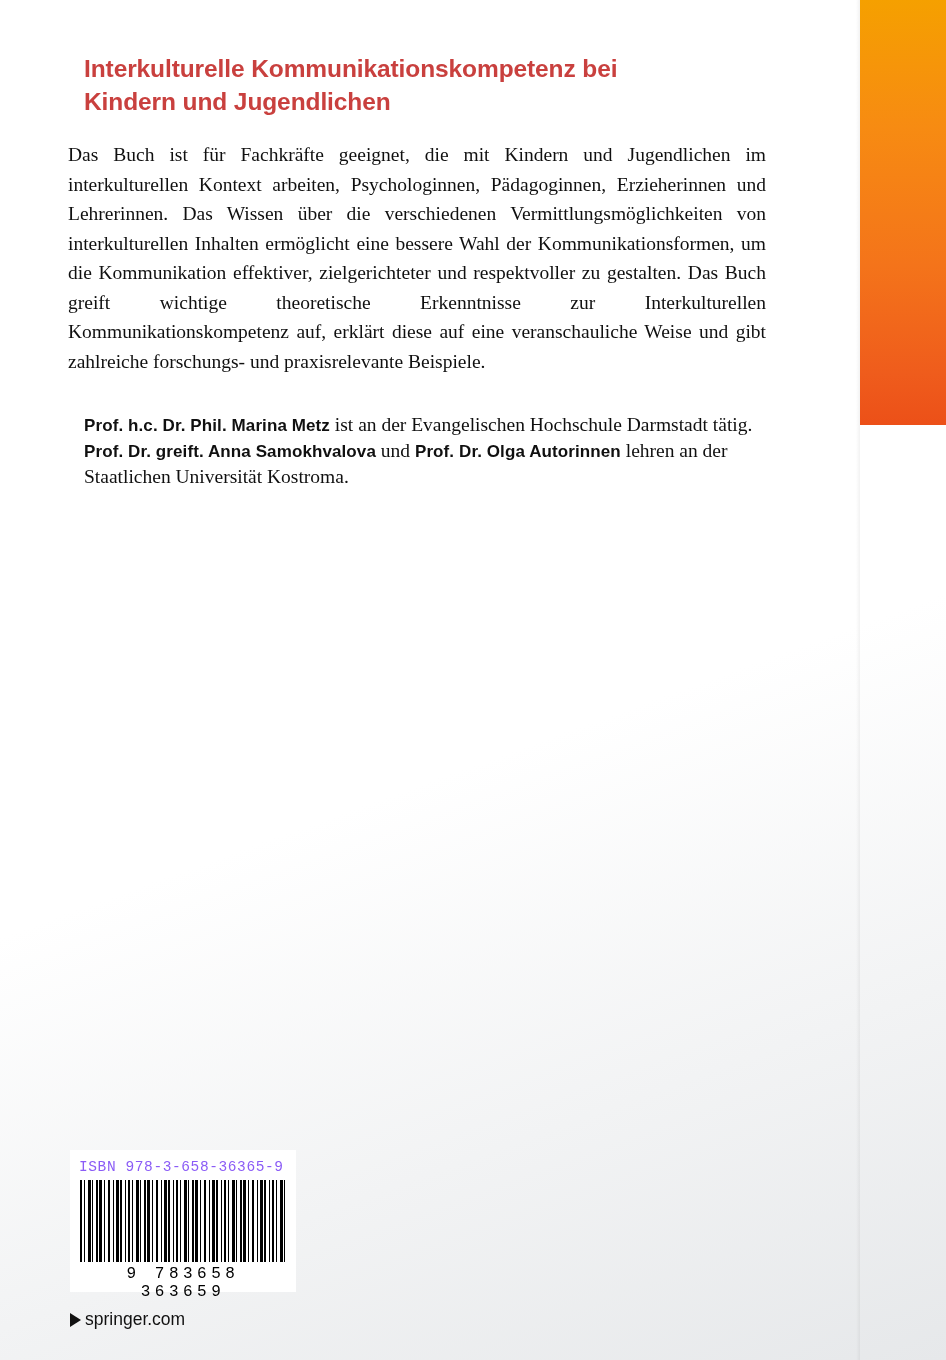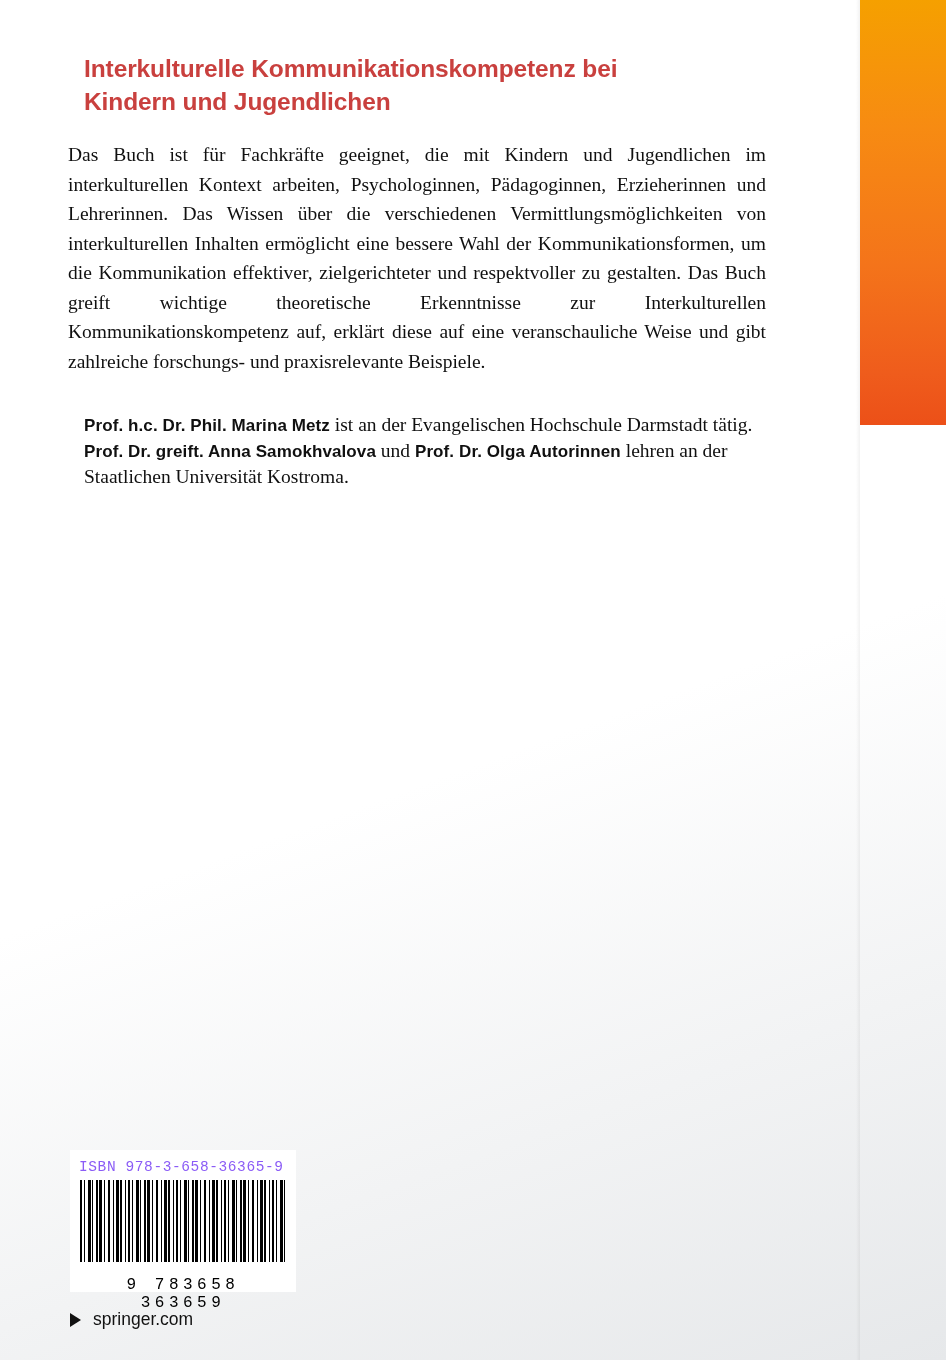--- a/index.html
+++ b/index.html
@@ -121,29 +121,29 @@
       #000 36px, #000 39px, #fff 39px, #fff 40px,
       #000 40px, #000 42px, #fff 42px, #fff 45px,
       #000 45px, #000 46px, #fff 46px, #fff 48px);
   }
   .digits {
     font-family: "Liberation Mono", monospace;
     font-size: 16px;
     letter-spacing: 4.5px;
     color: #000;
     text-align: center;
-    margin-top: 14px;
+    margin-top: 3px;
   }
   .springer {
     position: absolute;
     left: 70px;
     bottom: 30px;
     display: flex;
     align-items: center;
-    gap: 12px;
+    gap: 4px;
     font-family: "Liberation Sans", sans-serif;
     font-size: 17.5px;
     color: #111;
   }
   .tri {
     width: 0;
     height: 0;
     border-left: 11px solid #111;
     border-top: 7px solid transparent;
     border-bottom: 7px solid transparent;

